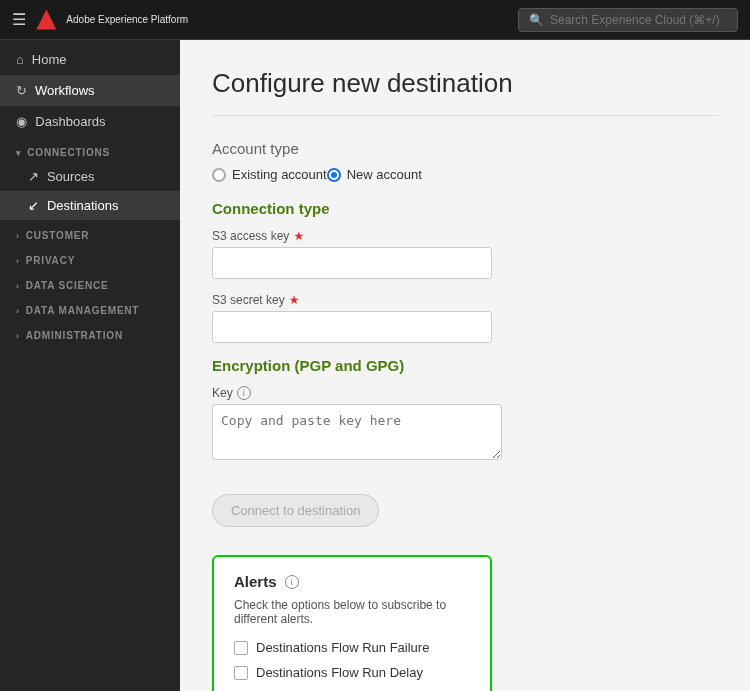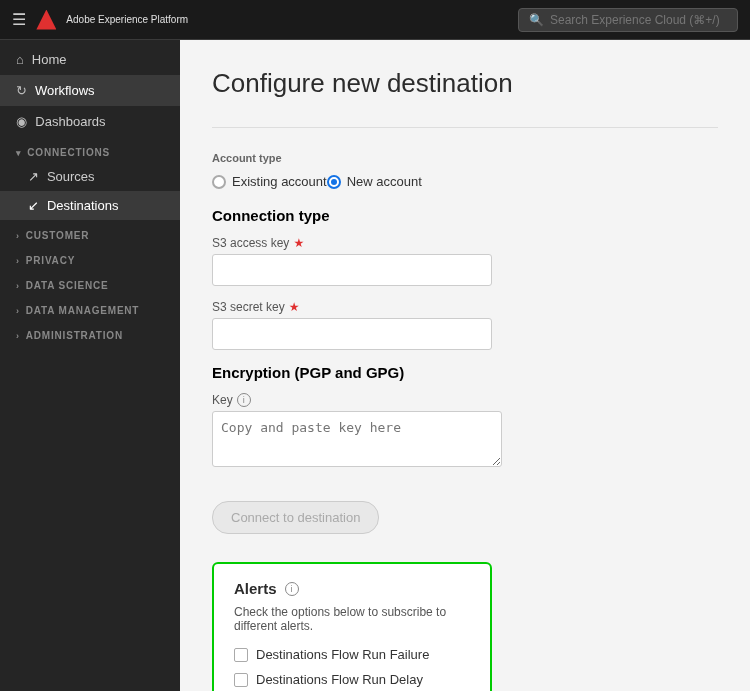--- a/index.html
+++ b/index.html
@@ -101,28 +101,28 @@
       padding: 28px 32px;
       color: #2c2c2c;
     }
 
     .page-title {
       font-size: 26px;
       font-weight: 300;
       color: #2c2c2c;
       margin-bottom: 24px;
       border-bottom: 1px solid #ddd;
-      padding-bottom: 28px;
+      padding-bottom: 16px;
     }
 
     .section-label {
-      font-size: 11px;
+      font-size: 15px;
       color: #666;
       margin-bottom: 10px;
-      font-weight: 700;
+      font-weight: 400;
     }
 
     .radio-group {
       display: flex;
       margin-bottom: 18px;
       align-items: center;
     }
     .radio-option {
       display: flex;
       align-items: center;
@@ -145,21 +145,21 @@
     .radio-circle.selected::after {
       content: '';
       width: 6px; height: 6px;
       border-radius: 50%;
       background: #1473e6;
     }
 
     .subsection-title {
       font-size: 15px;
       font-weight: 600;
-      color: #000000;
+      color: #4d7c0f;
       margin-bottom: 12px;
     }
 
     .form-field {
       margin-bottom: 14px;
     }
     .field-label {
       font-size: 12px;
       color: #555;
       margin-bottom: 4px;

